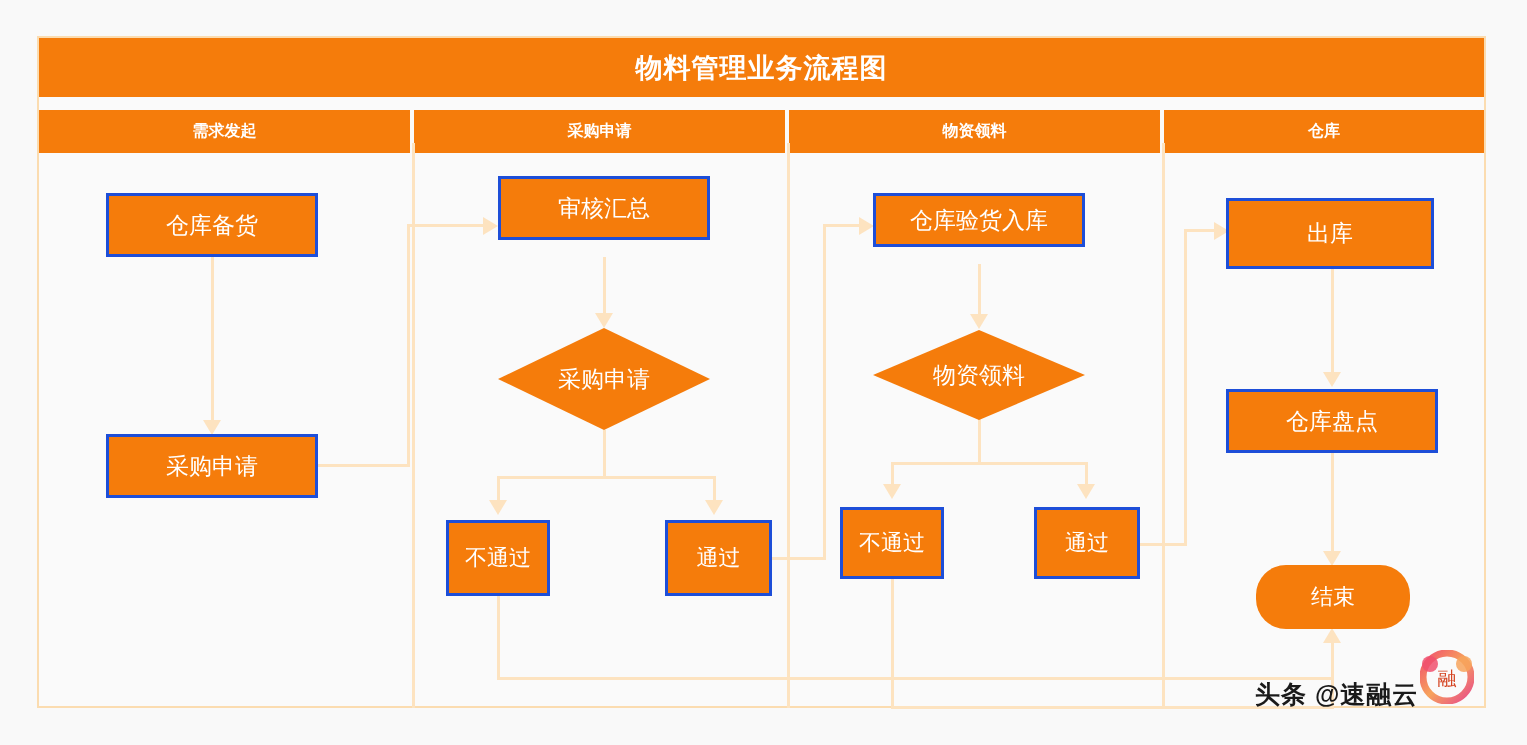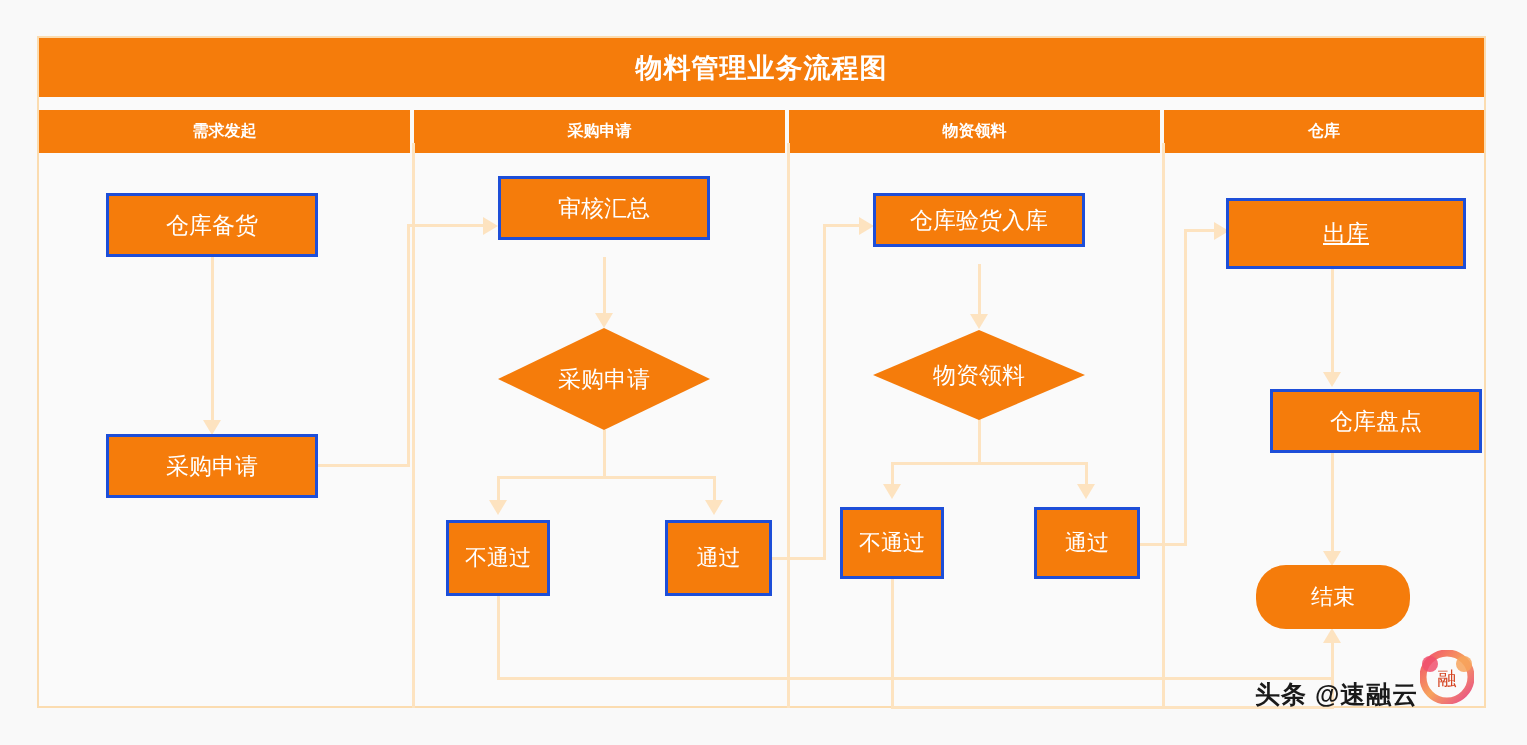--- a/index.html
+++ b/index.html
@@ -181,23 +181,23 @@
     <svg class="diamond-svg" width="212" height="90" viewBox="0 0 212 90">
       <polygon points="106,0 212,45 106,90 0,45" fill="#f57c0b"></polygon>
     </svg>
     <span class="diamond-label">物资领料</span>
   </div>
 
   <div class="node small" style="left:840px;top:507px;width:104px;height:72px;">不通过</div>
 
   <div class="node small" style="left:1034px;top:507px;width:106px;height:72px;">通过</div>
 
-  <div class="node" style="left:1226px;top:198px;width:240px;height:71px;text-decoration:underline;">出库</div>
-
-  <div class="node" style="left:1226px;top:389px;width:212px;height:64px;margin-left:44px;">仓库盘点</div>
+  <div class="node" style="left:1226px;top:198px;width:208px;height:71px;">出库</div>
+
+  <div class="node" style="left:1226px;top:389px;width:212px;height:64px;">仓库盘点</div>
 
   <div class="node terminal" style="left:1256px;top:565px;width:154px;height:64px;">结束</div>
 
   <div class="watermark">头条 @速融云</div>
   <svg class="wm-logo" viewBox="0 0 54 54">
     <defs>
       <linearGradient id="wmg" x1="0" y1="0" x2="1" y2="1">
         <stop offset="0%" stop-color="#f0506e"></stop>
         <stop offset="50%" stop-color="#f7a35c"></stop>
         <stop offset="100%" stop-color="#e84b8a"></stop>

